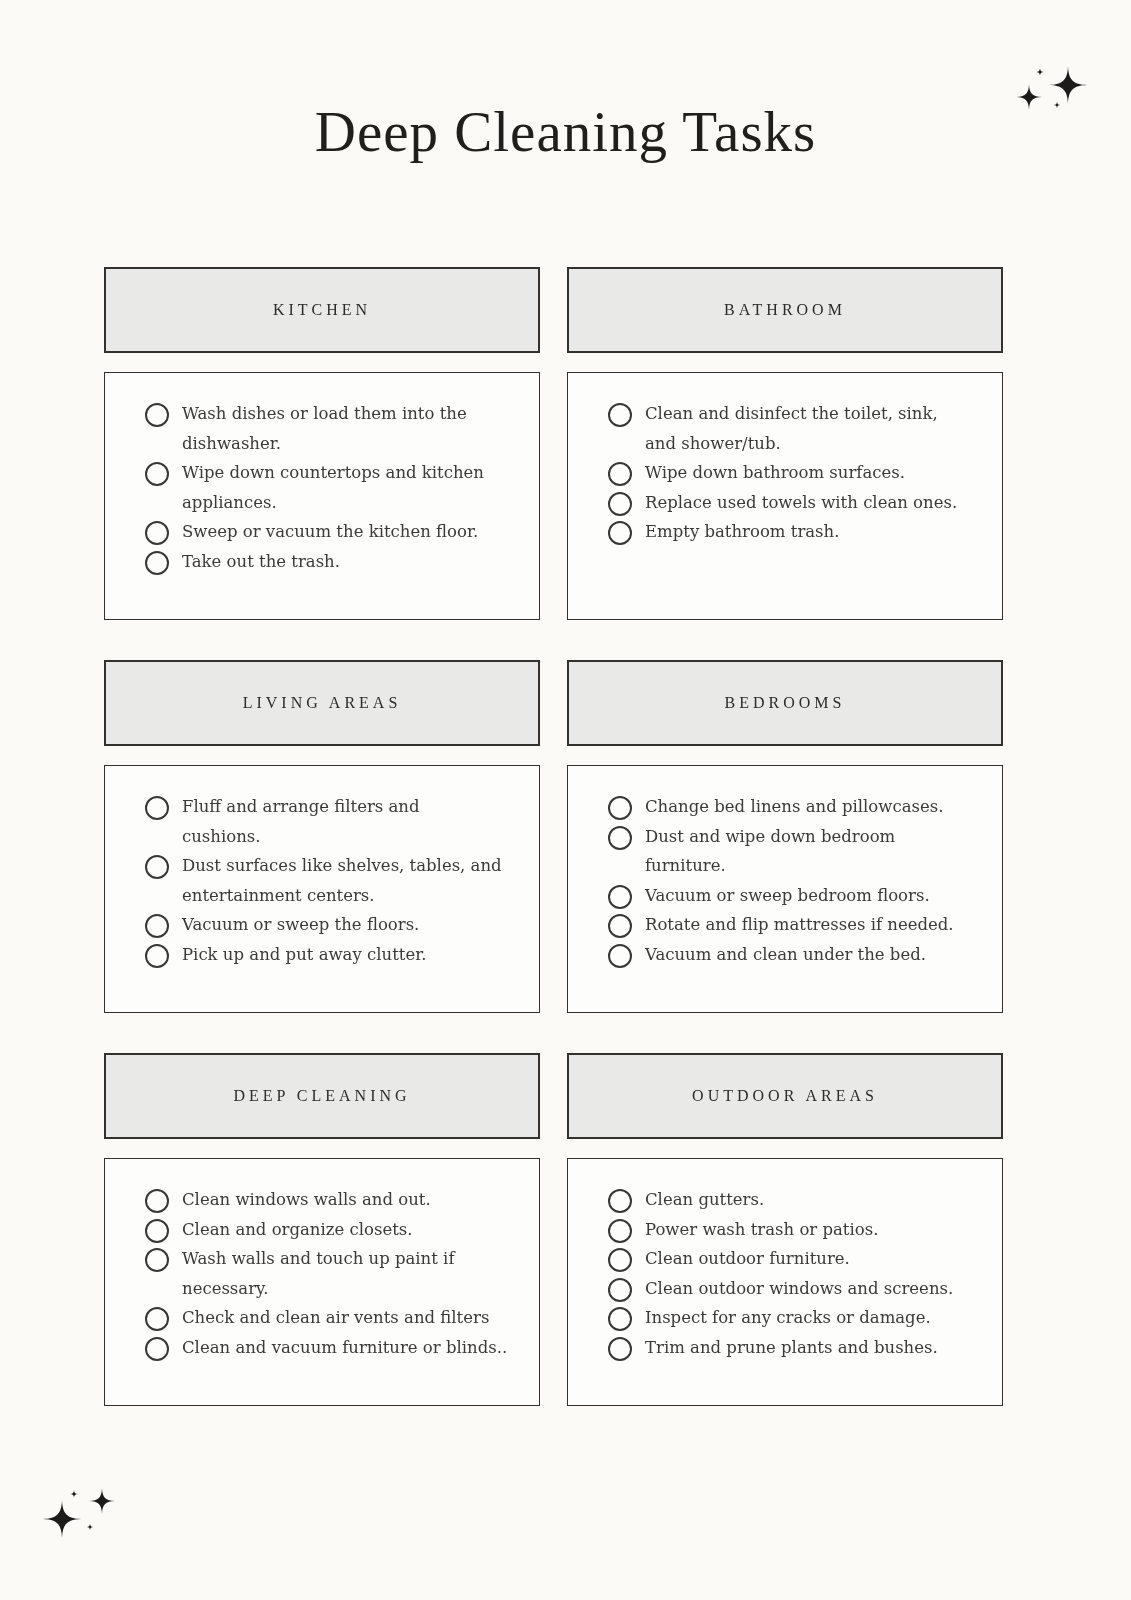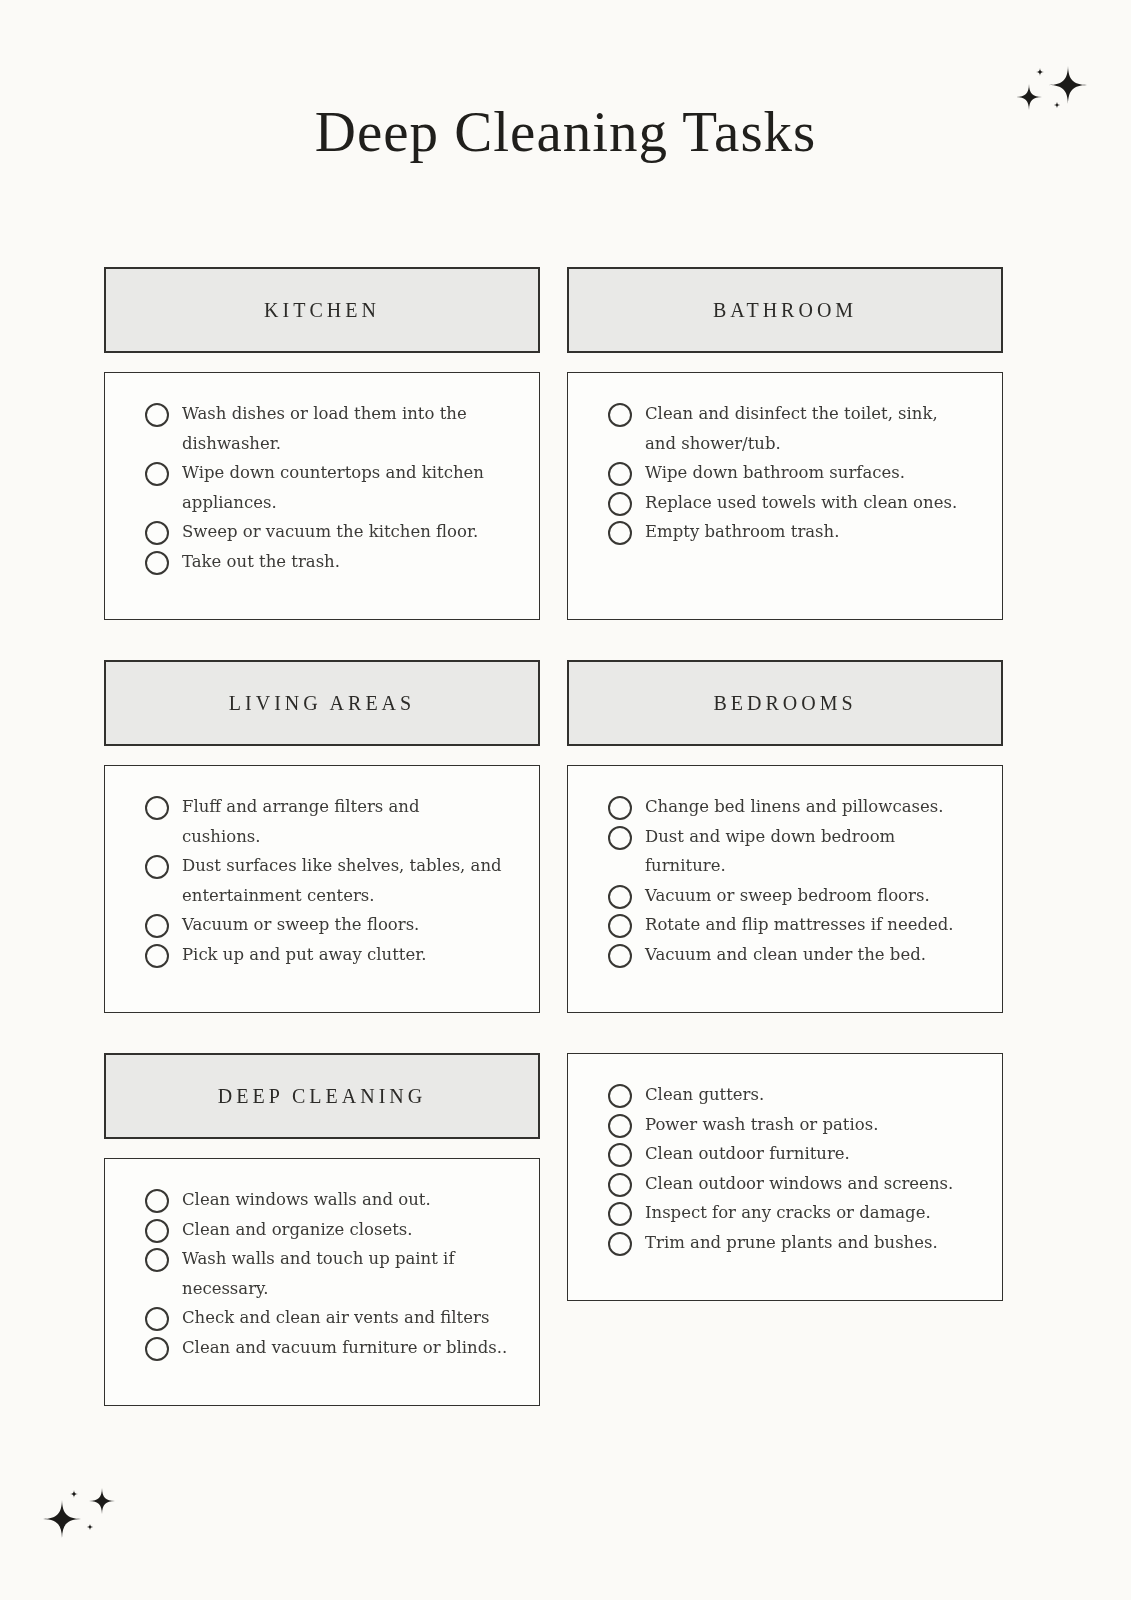--- a/index.html
+++ b/index.html
@@ -12,21 +12,21 @@
   .title{position:absolute;top:103px;left:0;right:0;margin:0;text-align:center;
          font-family:"Liberation Serif",serif;font-weight:400;font-size:57px;
          letter-spacing:1px;color:#201f1c;line-height:1;}
   .grid{position:absolute;left:104px;top:267px;width:899px;display:grid;
         grid-template-columns:436px 436px;column-gap:27px;row-gap:40px;}
   .section{display:block;}
   .section-header{height:86px;margin-bottom:19px;background:var(--header-bg);
         border:2px solid var(--border);box-sizing:border-box;
         display:flex;align-items:center;justify-content:center;}
   .section-title{margin:0;font-family:"Liberation Serif",serif;font-weight:400;
-        font-size:20px;letter-spacing:4px;color:#2c2b28;}
+        font-size:16px;letter-spacing:4px;color:#2c2b28;}
   .section-body{height:248px;background:var(--panel-bg);
         border:1.5px solid var(--border);box-sizing:border-box;
         padding:26px 14px 0 40px;}
   .task-list{list-style:none;margin:0;padding:0;}
   .task-item{display:flex;align-items:flex-start;}
   .checkbox{width:20px;height:20px;border:2px solid #383733;border-radius:50%;
         margin:4px 13px 0 0;flex:0 0 auto;background:transparent;cursor:pointer;}
   .task-label{font-family:"DejaVu Serif",serif;}
   .task-line{font-size:16.5px;line-height:29.5px;color:var(--text);white-space:nowrap;}
   .sparkles{position:absolute;}
@@ -256,20 +256,23 @@
     <span class="checkbox" role="checkbox" aria-checked="false"></span>
     <span class="task-label">
                 <div class="task-line">Clean and vacuum furniture or blinds..</div>
               </span>
   </li>
 </ul>
     </div>
   </section>
 
   <section class="section">
+    <div class="section-header">
+      <h2 class="section-title">OUTDOOR AREAS</h2>
+    </div>
     <div class="section-body">
       <ul class="task-list">
   <li class="task-item">
     <span class="checkbox" role="checkbox" aria-checked="false"></span>
     <span class="task-label">
                 <div class="task-line">Clean gutters.</div>
               </span>
   </li>
 
   <li class="task-item">

